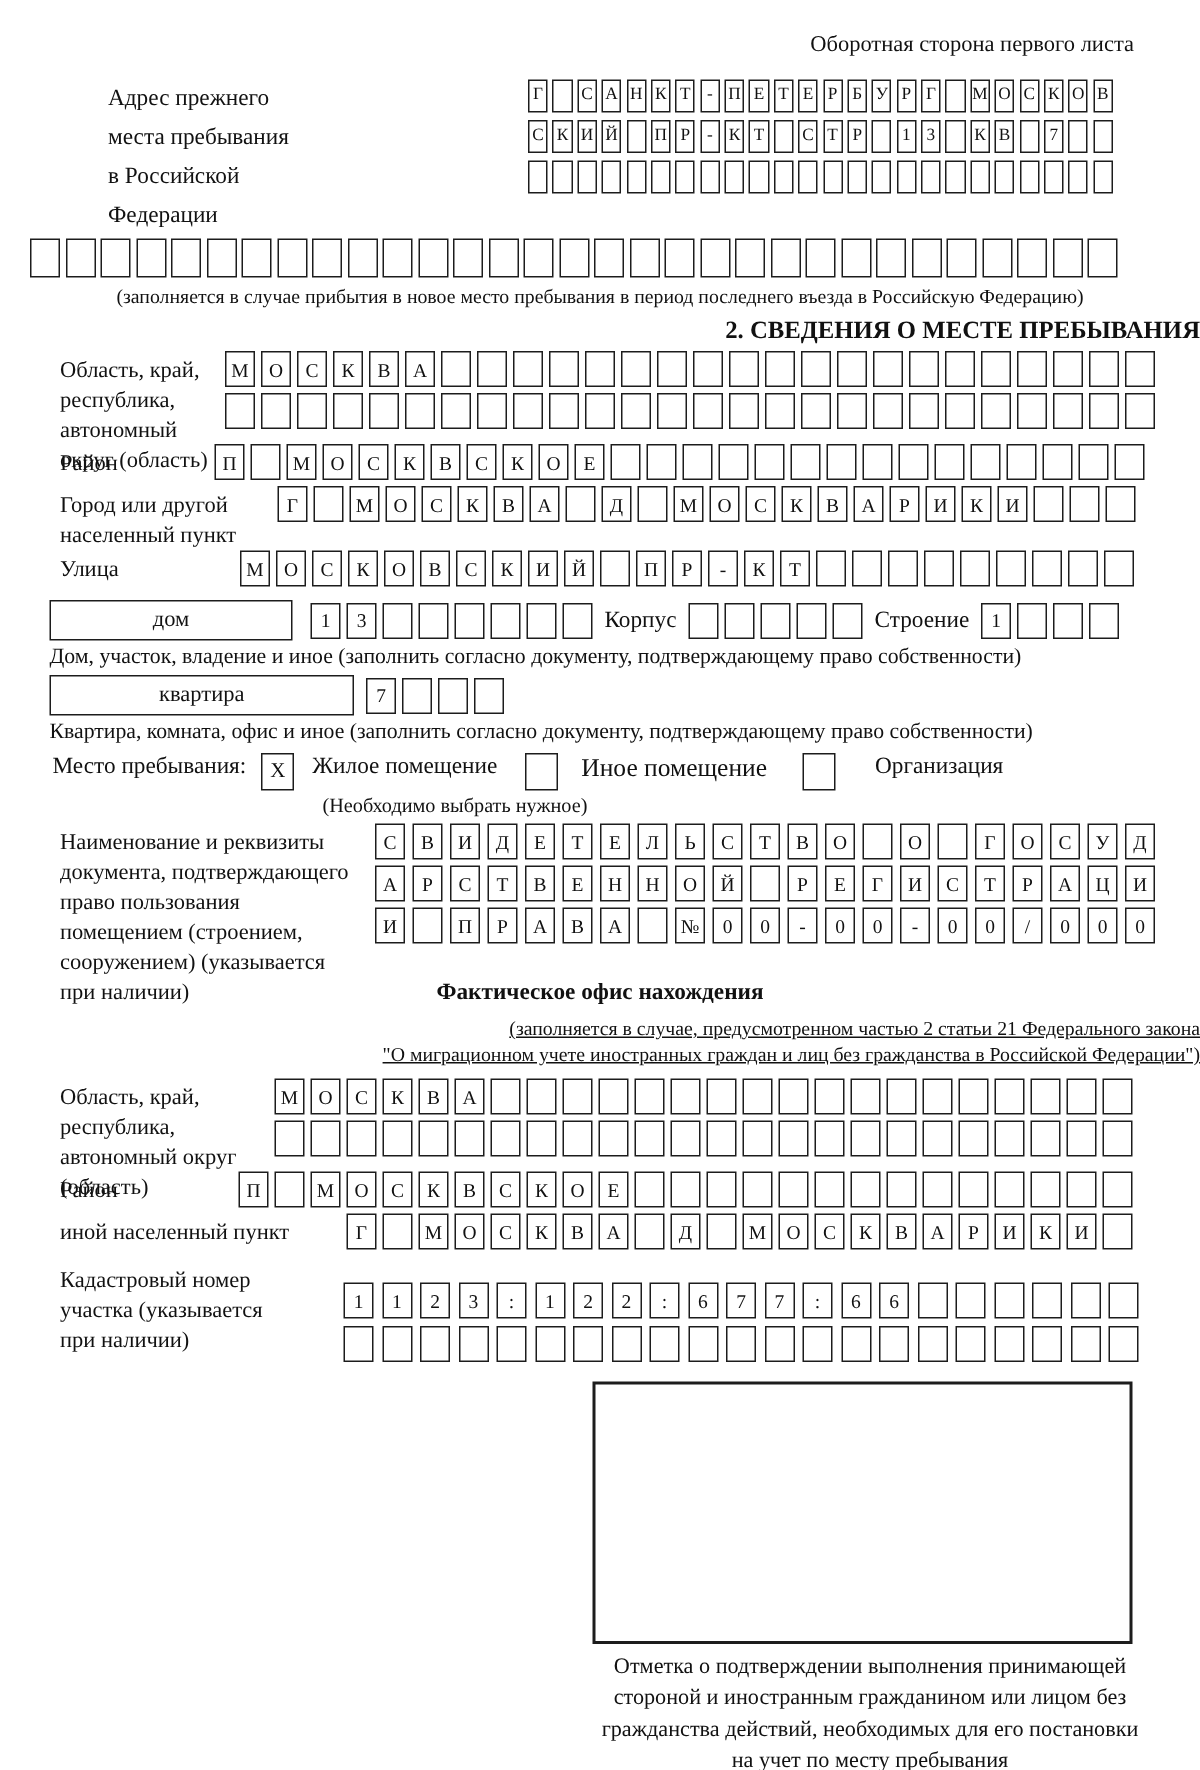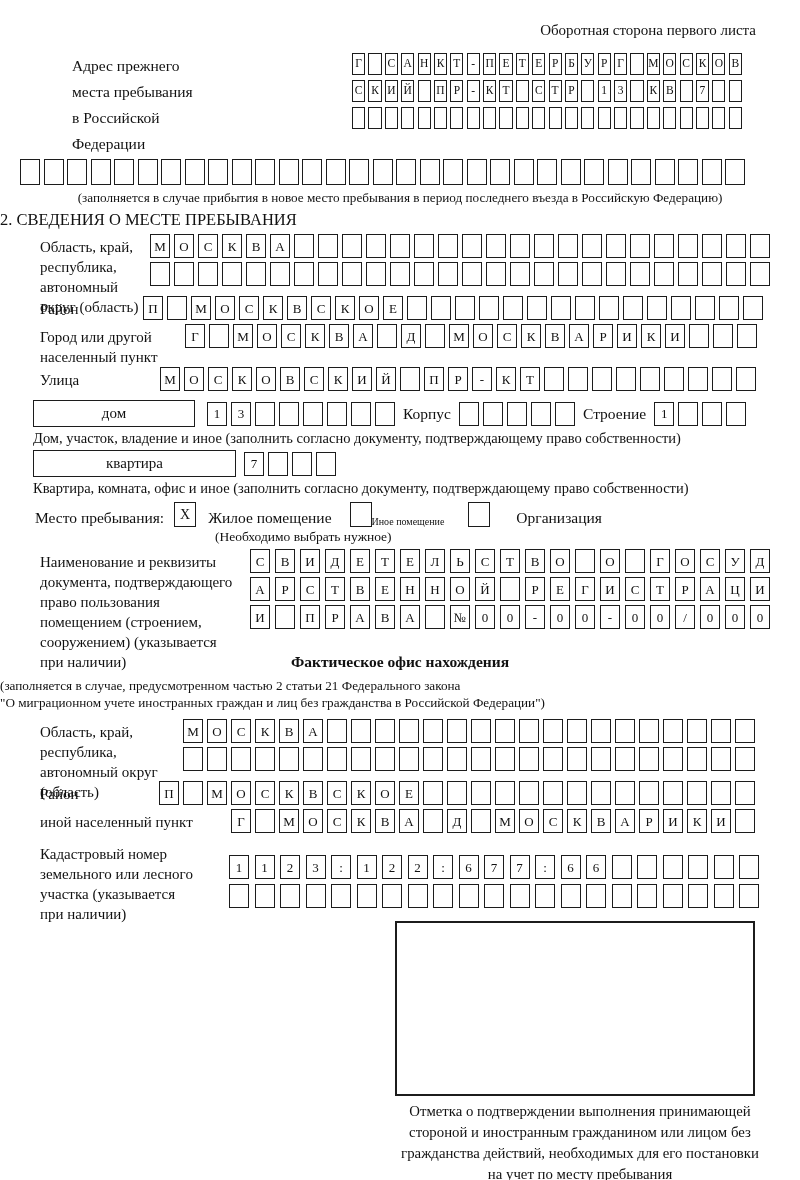--- a/index.html
+++ b/index.html
@@ -31,40 +31,40 @@
   .kd .cell { width: 20px; height: 24px; }
   .nm { gap: 5px; margin-bottom: 4px; }
   .nm .cell { width: 20px; height: 24px; }
 
   .addr-wrap { display: flex; margin-left: 72px; }
   .addr-label { width: 280px; font-size: 15.5px; line-height: 26px; }
   .addr-label span { display: block; }
   .full-row { margin-left: 20px; margin-top: 2px; }
 
   .note-center { text-align: center; font-size: 13.2px; margin-top: 5px; }
-  .section-title { text-align: left; font-weight: normal; font-size: 16.5px; margin-top: 4px; margin-bottom: 4px; }
+  .section-title { text-align: right; font-weight: bold; font-size: 16.5px; margin-top: 4px; margin-bottom: 4px; }
 
   .formline { display: flex; align-items: flex-start; margin-left: 40px; }
   .flabel { font-size: 15px; line-height: 20px; flex: 0 0 auto; padding-top: 3px; }
   .flabel span { display: block; }
   .oblast-line { height: 62px; overflow: visible; }
 
   .house-line { display: flex; align-items: center; margin-left: 33px; margin-top: 5px; }
   .wide-box { border: 1.8px solid #1c1c1c; height: 27px; display: flex; align-items: center; justify-content: center; font-size: 15px; }
   .inline-label { font-size: 15.5px; padding: 0 8px; }
   .cap-left { margin-left: 33px; font-size: 14.5px; margin-top: 3px; margin-bottom: 3px; }
 
-  .stay-line { display: flex; align-items: flex-end; margin-left: 35px; margin-top: 5px; }
+  .stay-line { display: flex; align-items: flex-start; margin-left: 35px; margin-top: 5px; }
   .checkbox { width: 22px; height: 25px; border: 1.8px solid #1c1c1c; display: flex; align-items: center; justify-content: center; font-size: 14px; flex: 0 0 auto; }
   .stay-note { margin-left: 215px; font-size: 13.5px; margin-top: 2px; }
 
   .doc-line { height: 86px; overflow: visible; margin-top: 4px; }
 
   .fact-title { text-align: center; font-weight: bold; font-size: 15.5px; margin-top: 18px; margin-bottom: 6px; }
-  .fact-note { text-align: left; font-size: 13.2px; line-height: 17px; }
+  .fact-note { text-align: right; font-size: 13.2px; line-height: 17px; text-decoration: underline; }
 
   .fact-block { margin-top: 8px; }
   .kad-line { height: 76px; overflow: visible; margin-top: 4px; }
   .kad-rows { padding-top: 14px; }
 
   .stamp-box { margin-left: 395px; margin-top: 4px; width: 360px; height: 175px; border: 2px solid #1c1c1c; }
   .stamp-caption { margin-left: 368px; width: 424px; text-align: center; font-size: 14.8px; line-height: 21px; margin-top: 5px; }
   .stamp-caption span { display: block; }
 </style>
 </head>
@@ -406,21 +406,21 @@
 
   <div class="stay-line">
     <span style="font-size:15.5px">Место пребывания:</span>
     <span class="checkbox" style="margin-left:10px">
         <span>X</span>
       </span>
     <span style="font-size:15.5px;margin-left:12px">Жилое помещение</span>
     <span class="checkbox" style="margin-left:18px">
         <span></span>
       </span>
-    <span style="font-size:10px;">Иное помещение</span>
+    <span style="font-size:17px;margin-left:16px">Иное помещение</span>
     <span class="checkbox" style="margin-left:24px">
         <span></span>
       </span>
     <span style="font-size:15.5px;margin-left:26px">Организация</span>
   </div>
   <div class="stay-note">(Необходимо выбрать нужное)</div>
 
   <div class="formline doc-line">
     <div class="flabel" style="width:210px">
       <span>Наименование и реквизиты</span>
@@ -629,21 +629,20 @@
         <span class="cell">И</span>
         <span class="cell">К</span>
         <span class="cell">И</span>
         <span class="cell"></span>
       </div>
   </div>
 
   <div class="formline kad-line">
     <div class="flabel" style="width:189px">
       <span>Кадастровый номер</span>
-      <span>земельного или лесного</span>
       <span>участка (указывается</span>
       <span>при наличии)</span>
     </div>
     <div class="kad-rows">
       <div class="cellrow kd">
           <span class="cell">1</span>
           <span class="cell">1</span>
           <span class="cell">2</span>
           <span class="cell">3</span>
           <span class="cell">:</span>

